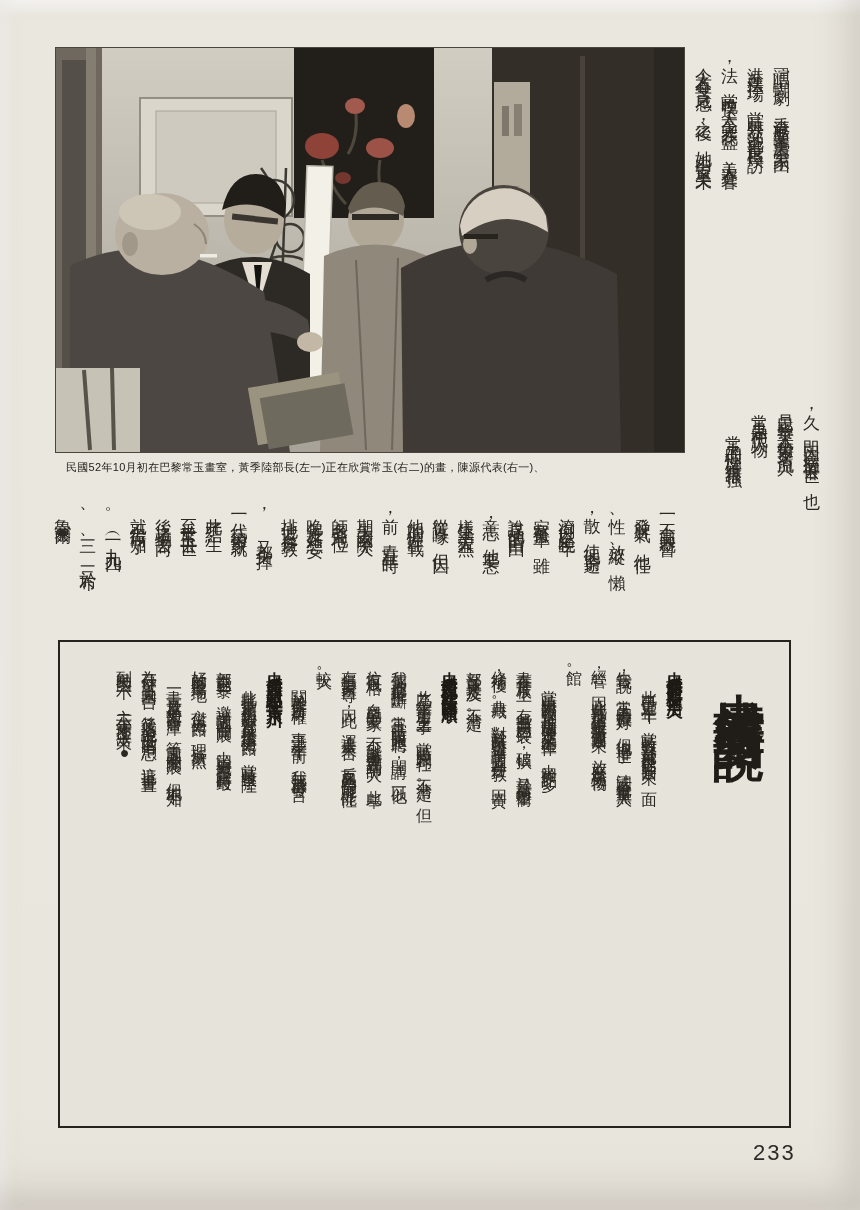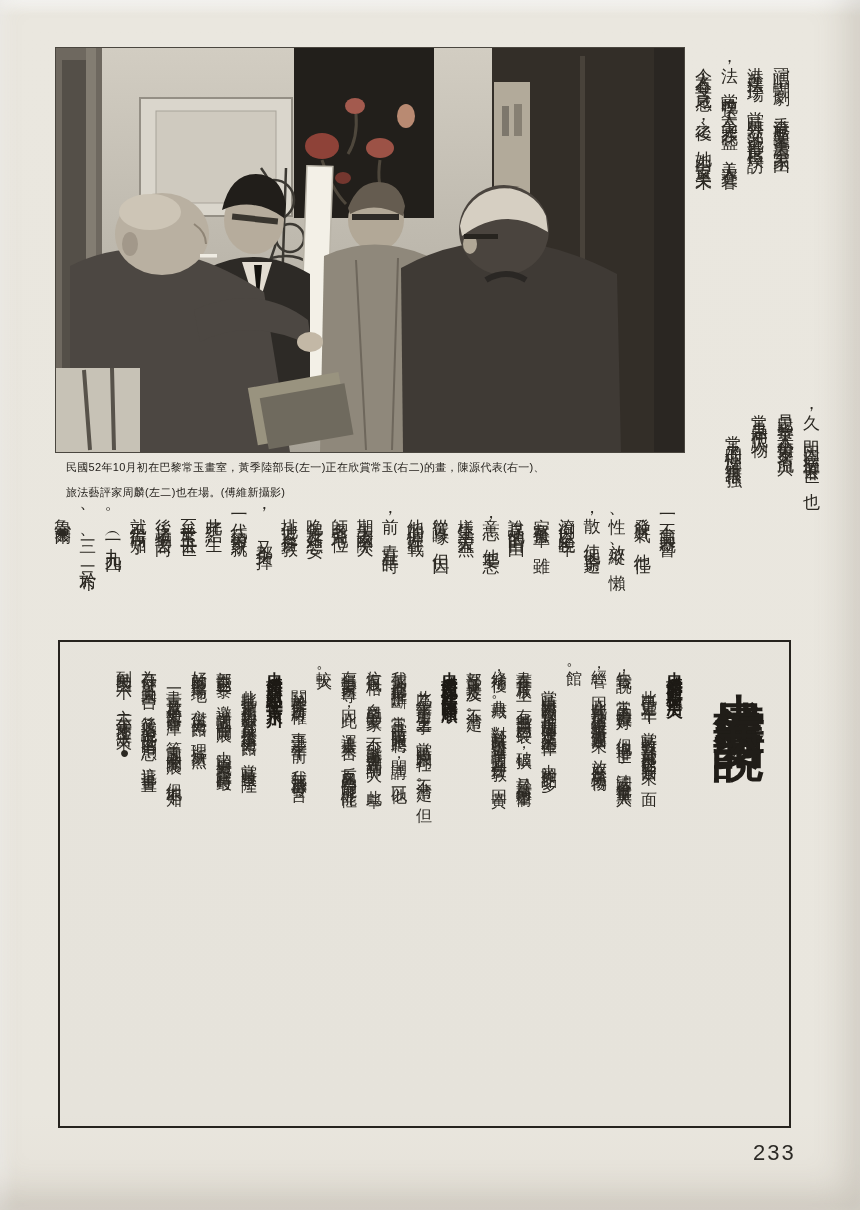--- a/index.html
+++ b/index.html
@@ -145,21 +145,20 @@
 法，當晚送一人高之大花籃，美人遲暮
 令人有今昔之感。之後，她由台返美未</div>
 
   <div class="vcol block-b">久，即因癌病發去世。也
 是巴黎華人藝術界名流與
 常玉是同代人物。
 　常玉的個性確實很強，</div>
 
   <div class="caption">
     <div>民國52年10月初在巴黎常玉畫室，黃季陸部長(左一)正在欣賞常玉(右二)的畫，陳源代表(右一)、</div>
-    <div>旅法藝評家周麟(左二)也在場。(傅維新攝影)</div>
   </div>
 
   <div class="vcol band">一不高興就會
 發脾氣，他任
 性、放縱、懶
 散，使他窮途
 潦倒以至晚年
 寂寞孤單。雖
 說是他的自由
 意志，他要怎

